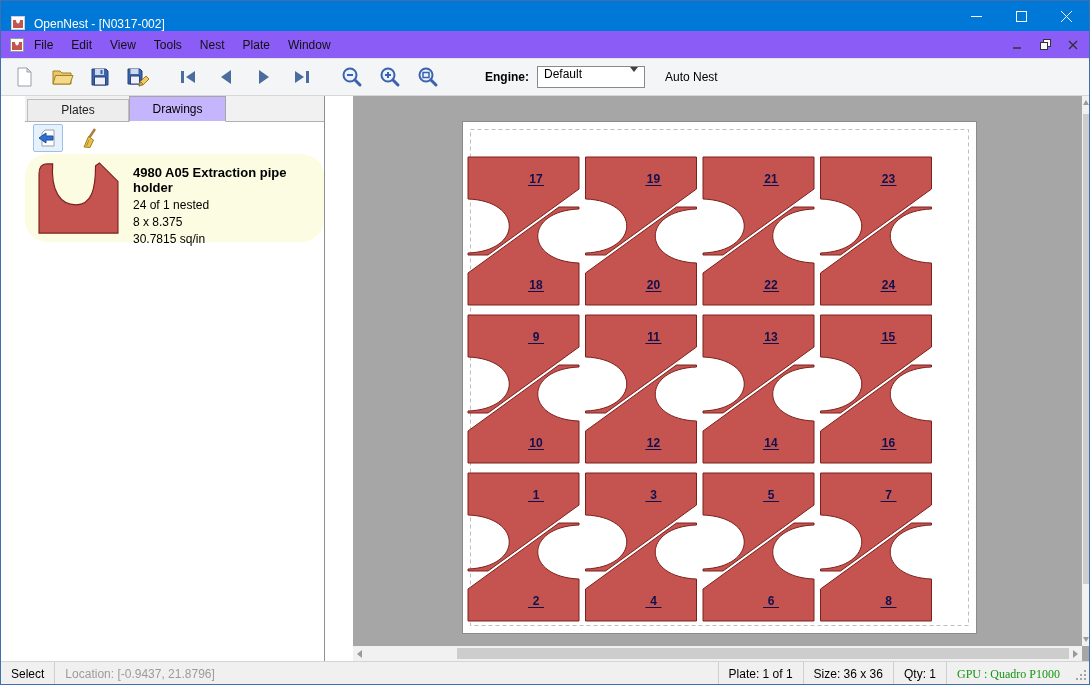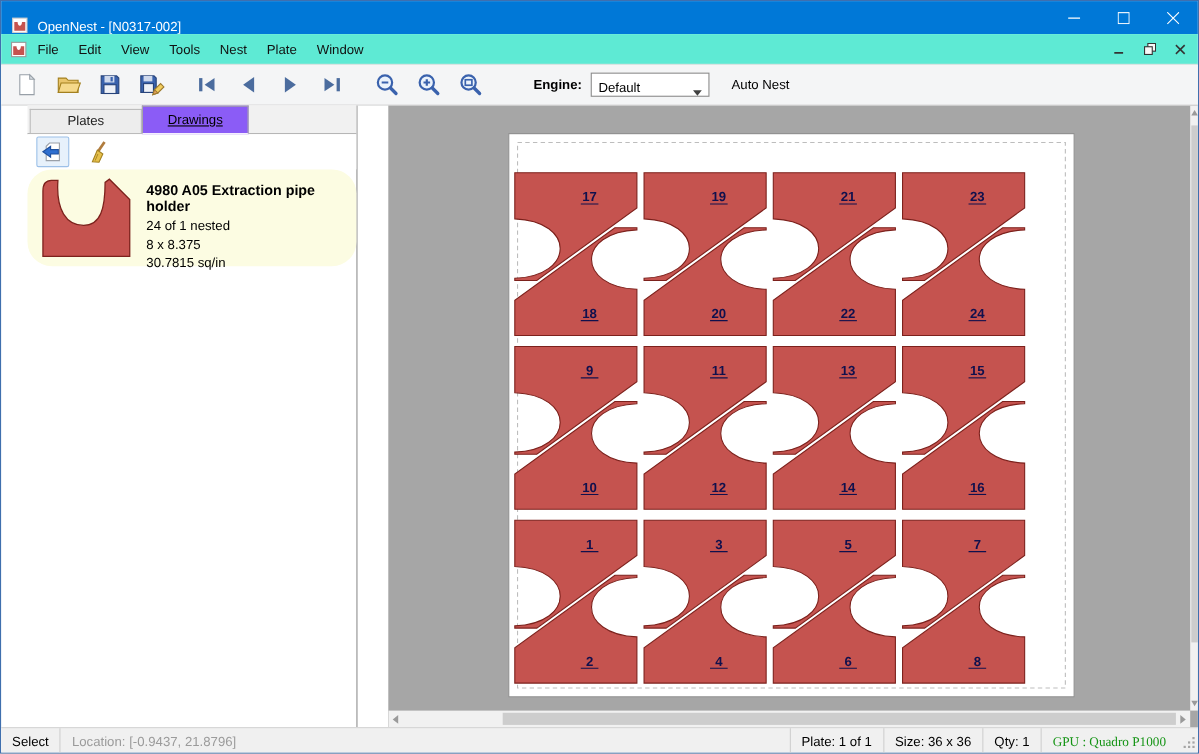--- a/index.html
+++ b/index.html
@@ -7,41 +7,41 @@
   body{position:relative;background:#fff;overflow:hidden;font-size:12px;border:1px solid #3f6fae;}
 
   
   .titlebar{position:absolute;left:0;top:0;width:100%;height:30px;background:#0078d7;display:flex;align-items:flex-end;color:#fff;}
   .app-icon{margin-left:9px;width:16px;height:16px;flex:0 0 auto;}
   .title-text{margin-left:8px;font-size:12px;}
   .win-controls{margin-left:auto;height:30px;display:flex;}
   .win-btn{width:45px;height:30px;display:flex;align-items:center;justify-content:center;cursor:default;}
 
   
-  .menubar{position:absolute;left:0;top:30px;width:100%;height:28px;background:#5eead4;border-bottom:1px solid #e2e2e2;display:flex;align-items:center;}
+  .menubar{position:absolute;left:0;top:30px;width:100%;height:28px;background:#8b5cf6;border-bottom:1px solid #e2e2e2;display:flex;align-items:center;}
   .mdi-doc{margin-left:8px;width:16px;height:16px;}
   .menu-item{padding:6px 9px;color:#111;}
   .mdi-controls{margin-left:auto;margin-right:8px;display:flex;gap:12px;align-items:center;}
   .mdi-btn{width:16px;height:16px;display:flex;align-items:center;justify-content:center;}
 
   
   .toolbar{position:absolute;left:0;top:58px;width:100%;height:37px;background:#f4f5f6;border-bottom:1px solid #d8d8d8;display:flex;align-items:center;padding-left:6px;}
   .tbtn{width:34px;height:30px;display:flex;align-items:center;justify-content:center;margin-right:4px;border-radius:2px;}
   .tsep{width:12px;height:30px;}
   .engine-label{font-weight:bold;margin-left:36px;color:#000;}
-  .combo{width:108px;height:22px;background:#fff;border:1px solid #8a8a8a;display:flex;align-items:flex-end;padding:0 6px;margin-left:8px;}
+  .combo{width:108px;height:22px;background:#fff;border:1px solid #8a8a8a;display:flex;align-items:flex-start;padding:0 6px;margin-left:8px;}
   .combo-arrow{margin-left:auto;width:0;height:0;border-left:4px solid transparent;border-right:4px solid transparent;border-top:5px solid #404040;}
   .autonest{margin-left:20px;color:#000;}
 
   
   .sidebar{position:absolute;left:0;top:95px;width:300px;height:565px;background:#fff;border-right:1px solid #8f8f8f;margin-left:24px;}
   .tabstrip{position:absolute;left:0;top:0;width:100%;height:26px;background:#f1f1f1;border-bottom:1px solid #b0b0b0;display:flex;align-items:flex-end;}
   .tab{text-align:center;cursor:default;}
   .tab.inactive{width:102px;height:22px;line-height:21px;background:#ededed;border:1px solid #bdbdbd;border-bottom:none;margin-left:2px;color:#222;}
-  .tab.active{width:97px;height:26px;line-height:25px;background:#8b5cf6;border:1px solid #a6a6a6;border-bottom:1px solid #fff;margin-bottom:-1px;position:relative;z-index:2;text-decoration:underline;}
+  .tab.active{width:97px;height:26px;line-height:25px;background:#c4b5fd;border:1px solid #a6a6a6;border-bottom:1px solid #fff;margin-bottom:-1px;position:relative;z-index:2;}
   .side-tools{position:absolute;left:0;top:26px;width:100%;height:32px;background:#fff;display:flex;align-items:center;padding-left:8px;gap:12px;}
   .side-btn{width:30px;height:28px;display:flex;align-items:center;justify-content:center;border-radius:2px;}
   .side-btn.hl{border:1px solid #9cc0e8;background:#e7f1fb;}
   .drawing-item{position:absolute;left:0;top:58px;width:100%;height:88px;background:#fcfce2;display:flex;padding:6px 8px;border-radius:22px;}
   .thumb{flex:0 0 auto;}
   .d-info{margin-left:10px;padding-top:5px;}
   .d-title{font-size:13px;font-weight:bold;color:#000;}
   .d-line{color:#000000;margin-top:3px;}
 
   

